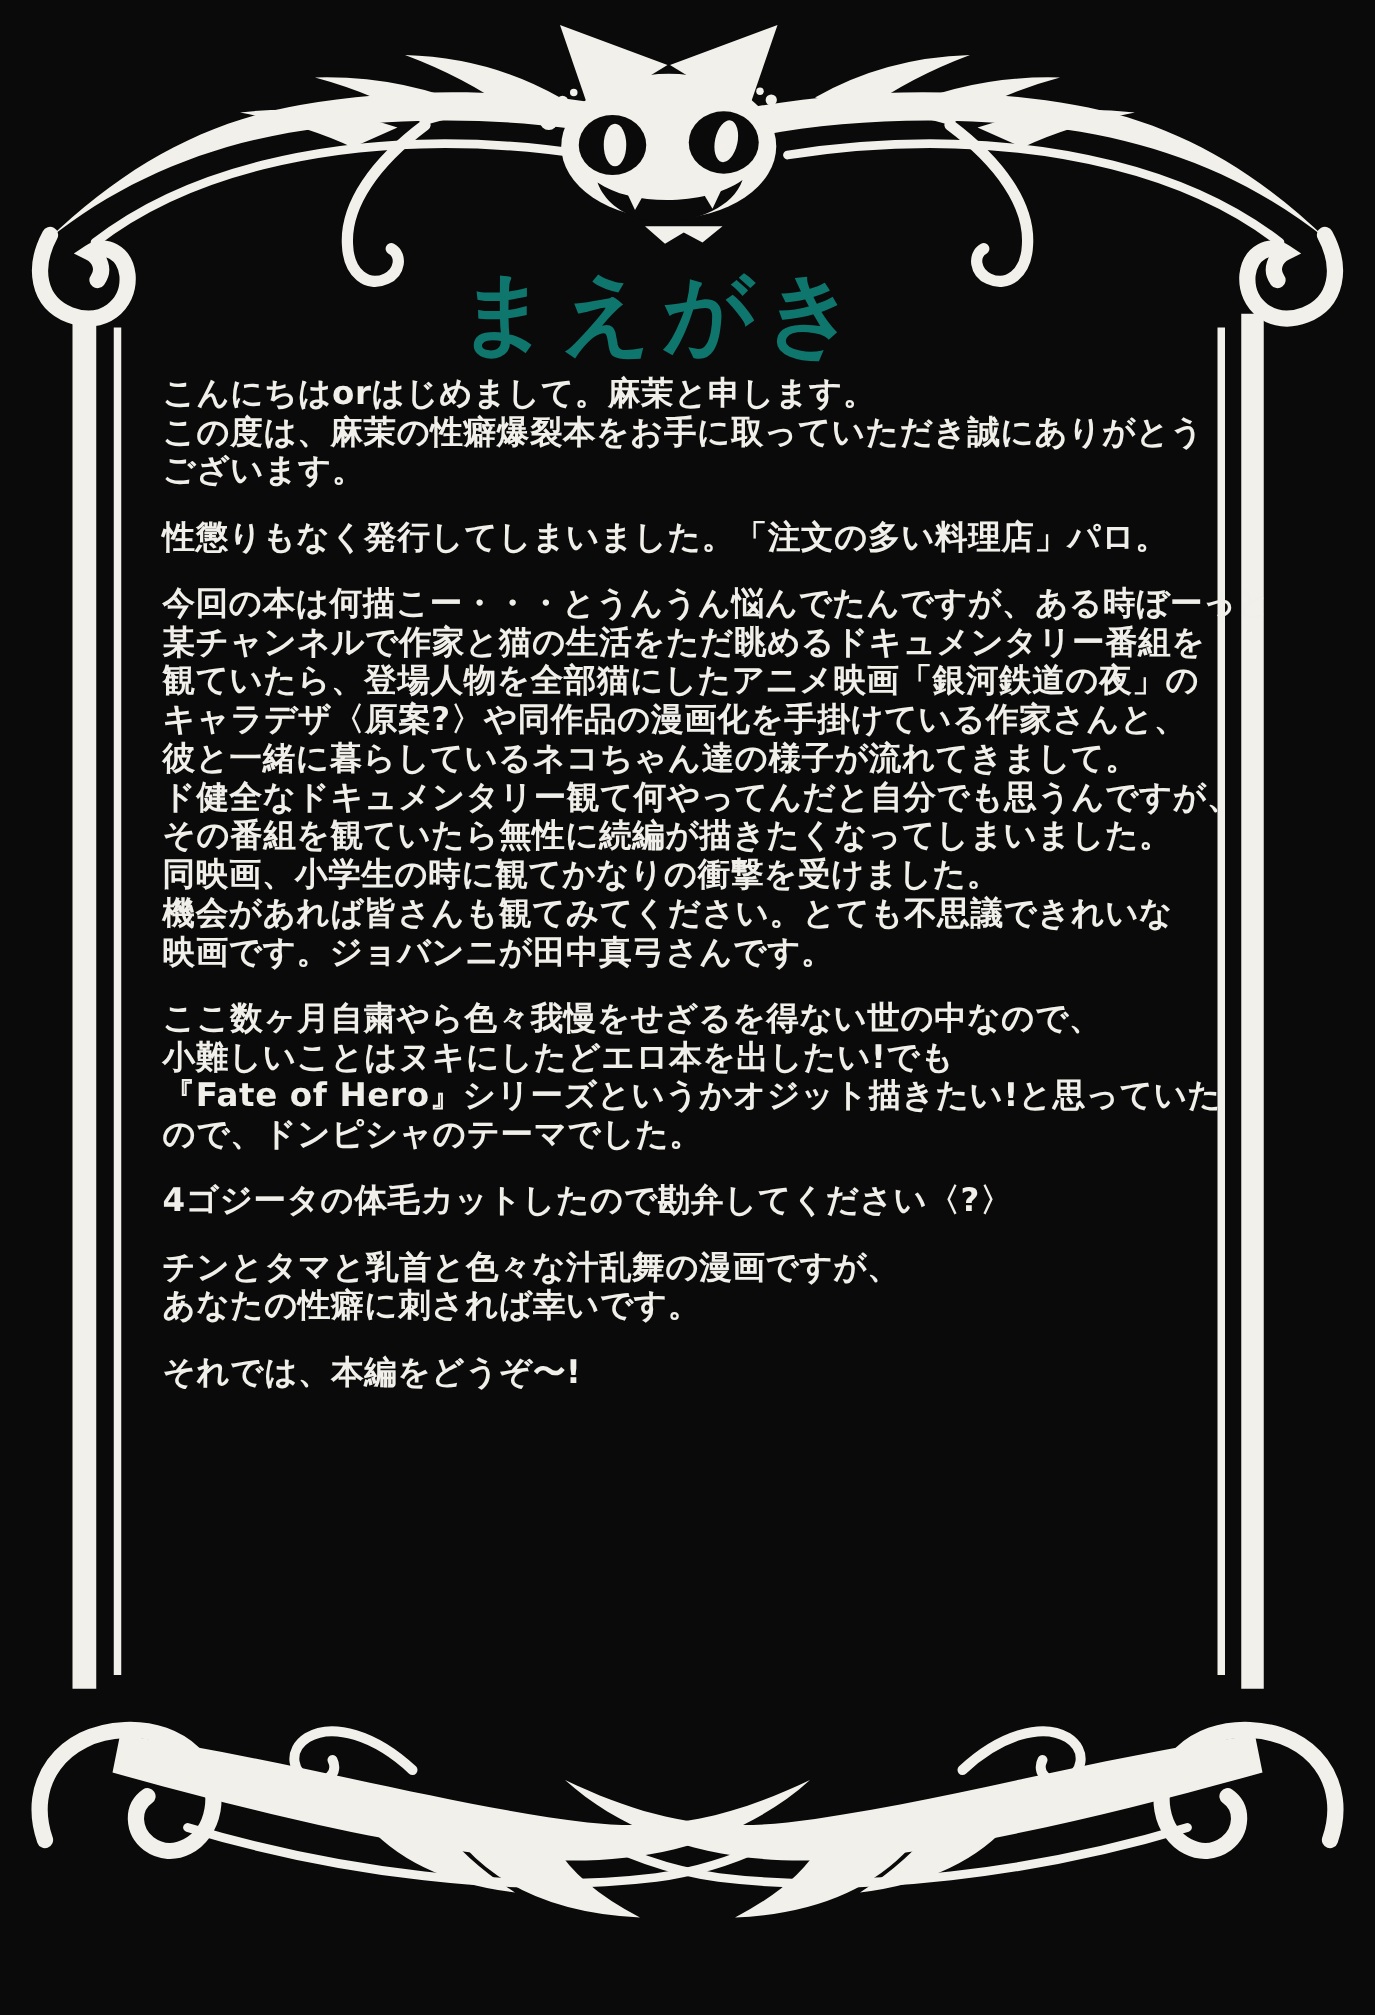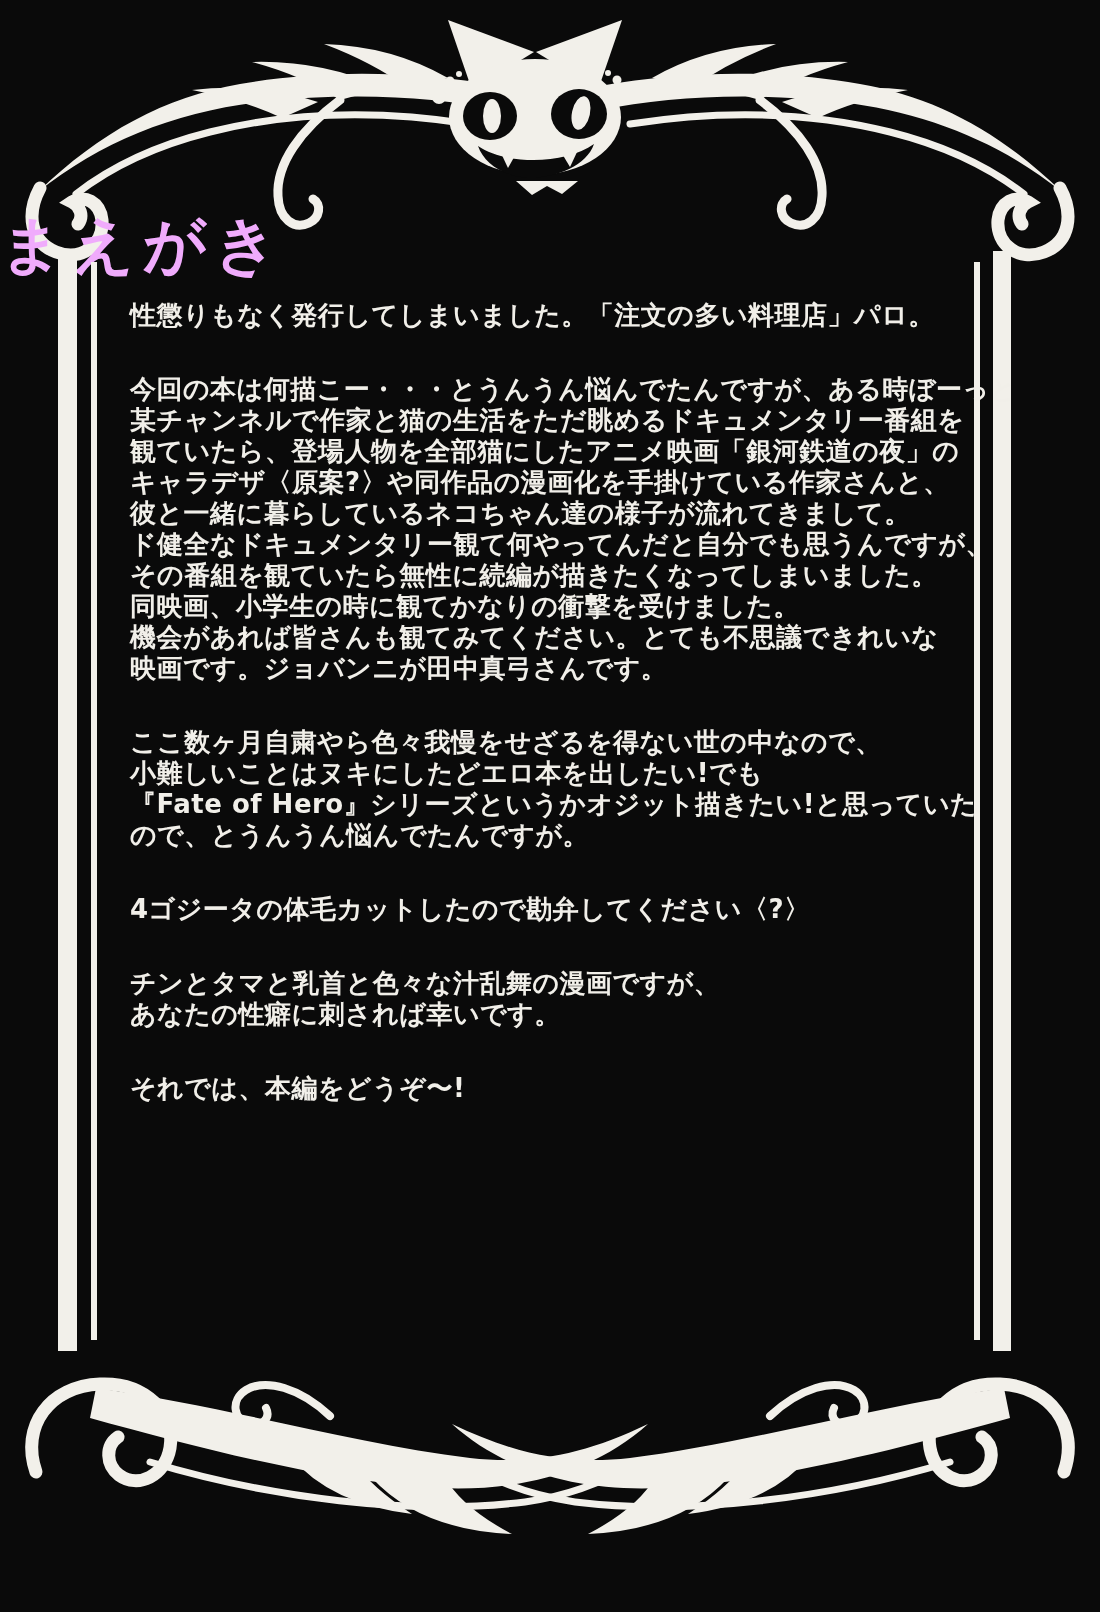--- a/index.html
+++ b/index.html
@@ -12,36 +12,37 @@
     font-weight:700;
     color:#f1efe9;
   }
   svg{display:block;}
   .ink{fill:#f2f0ea;}
   .ink-stroke{fill:none;stroke:#f2f0ea;stroke-linecap:round;}
   .top-ornament{position:absolute;left:0;top:0;width:1100px;height:300px;}
   .bottom-ornament{position:absolute;left:0;top:1322px;width:1100px;height:290px;}
   .page-title{
     position:absolute;left:0;top:214px;width:1060px;
-    font-size:62px;line-height:1;
+    text-align:center;
+    font-size:72px;line-height:1;
     letter-spacing:8px;
-    color:#f0abfc;
+    color:#0f766e;
   }
   .vbar{position:absolute;background:#f2f0ea;}
   .vbar.l-thick{left:58px;top:251px;width:19px;height:1100px;}
   .vbar.l-thin{left:91px;top:262px;width:6px;height:1078px;}
   .vbar.r-thin{left:974px;top:262px;width:6px;height:1078px;}
   .vbar.r-thick{left:993px;top:251px;width:18px;height:1100px;}
   .body-text{
     position:absolute;left:130px;top:300px;width:930px;
     font-size:26px;line-height:31px;letter-spacing:0.5px;
     color:#f1efe9;
   }
   .para{margin:0;}
-  .para + .para{margin-top:43px;}
+  .para + .para{margin-top:22px;}
   .line{white-space:nowrap;}
 </style>
 </head>
 <body>
 
 <div class="page">
 
   <svg class="top-ornament" viewBox="0 0 1100 300" aria-hidden="true">
     <defs>
       <g id="wing">
@@ -81,39 +82,44 @@
 
   <div class="page-title">まえがき</div>
 
   <div class="vbar l-thick"></div>
   <div class="vbar l-thin"></div>
   <div class="vbar r-thin"></div>
   <div class="vbar r-thick"></div>
 
   <div class="body-text">
     <div class="para">
+      <div class="line">こんにちはorはじめまして。麻茉と申します。</div>
+      <div class="line">この度は、麻茉の性癖爆裂本をお手に取っていただき誠にありがとう</div>
+      <div class="line">ございます。</div>
+    </div>
+    <div class="para">
       <div class="line">性懲りもなく発行してしまいました。「注文の多い料理店」パロ。</div>
     </div>
     <div class="para">
       <div class="line">今回の本は何描こー・・・とうんうん悩んでたんですが、ある時ぼーっと</div>
       <div class="line">某チャンネルで作家と猫の生活をただ眺めるドキュメンタリー番組を</div>
       <div class="line">観ていたら、登場人物を全部猫にしたアニメ映画「銀河鉄道の夜」の</div>
       <div class="line">キャラデザ〈原案?〉や同作品の漫画化を手掛けている作家さんと、</div>
       <div class="line">彼と一緒に暮らしているネコちゃん達の様子が流れてきまして。</div>
       <div class="line">ド健全なドキュメンタリー観て何やってんだと自分でも思うんですが、</div>
       <div class="line">その番組を観ていたら無性に続編が描きたくなってしまいました。</div>
       <div class="line">同映画、小学生の時に観てかなりの衝撃を受けました。</div>
       <div class="line">機会があれば皆さんも観てみてください。とても不思議できれいな</div>
       <div class="line">映画です。ジョバンニが田中真弓さんです。</div>
     </div>
     <div class="para">
       <div class="line">ここ数ヶ月自粛やら色々我慢をせざるを得ない世の中なので、</div>
       <div class="line">小難しいことはヌキにしたどエロ本を出したい!でも</div>
       <div class="line">『Fate of Hero』シリーズというかオジット描きたい!と思っていた</div>
-      <div class="line">ので、とうんうん悩んでたんですが。</div>
+      <div class="line">ので、ドンピシャのテーマでした。</div>
     </div>
     <div class="para">
       <div class="line">4ゴジータの体毛カットしたので勘弁してください〈?〉</div>
     </div>
     <div class="para">
       <div class="line">チンとタマと乳首と色々な汁乱舞の漫画ですが、</div>
       <div class="line">あなたの性癖に刺されば幸いです。</div>
     </div>
     <div class="para">
       <div class="line">それでは、本編をどうぞ〜!</div>

